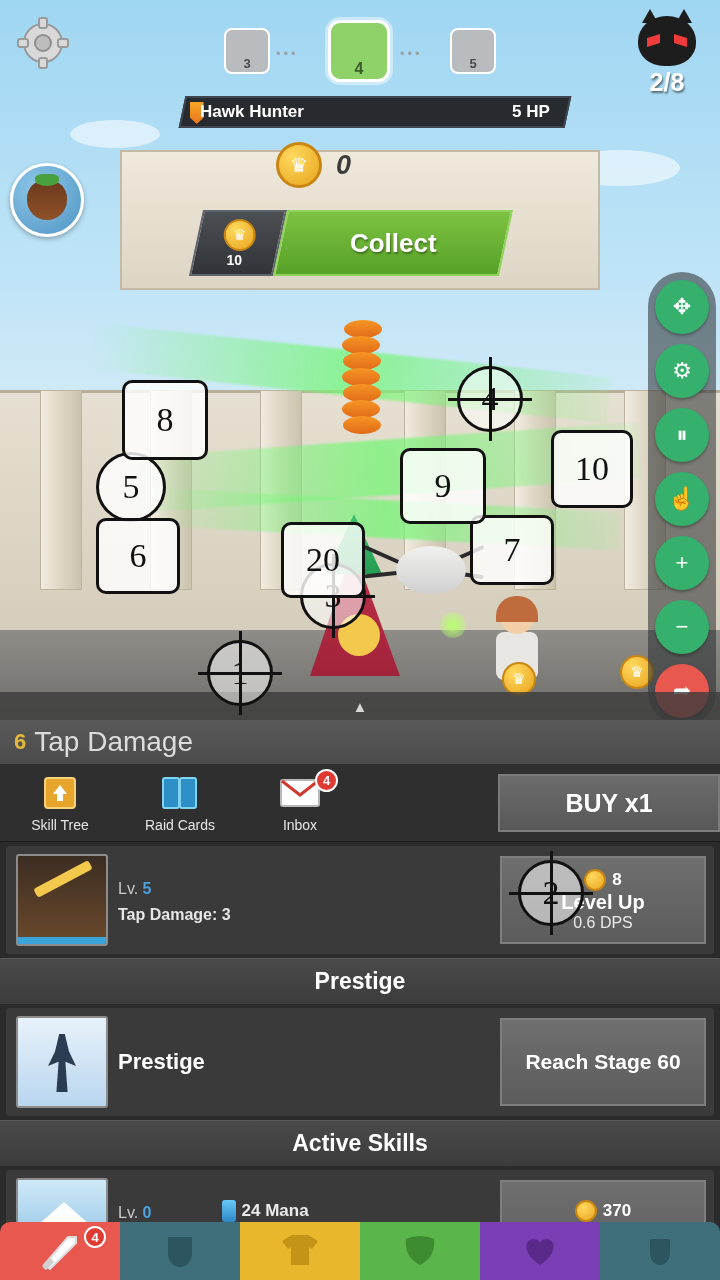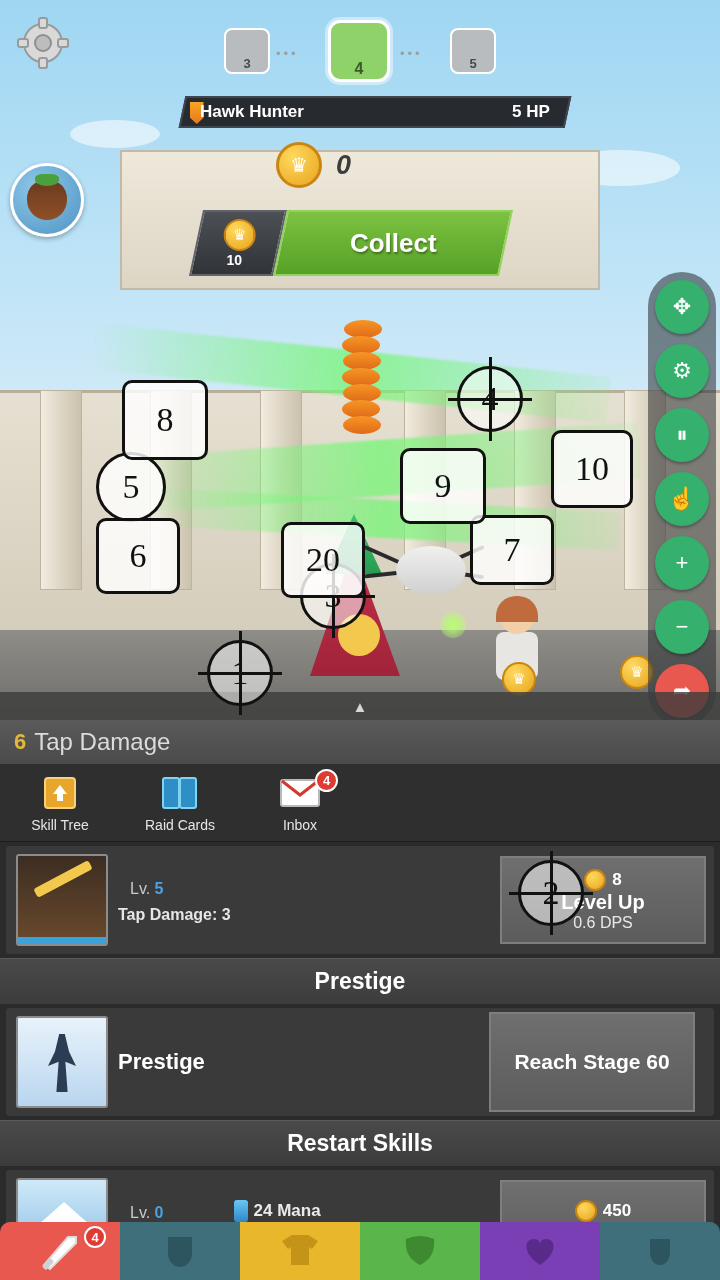--- a/index.html
+++ b/index.html
@@ -217,21 +217,21 @@
     position: absolute; left: 0; top: -28px; width: 720px; height: 28px;
     background: rgba(60,60,60,.8); display: flex; align-items: center; justify-content: center;
   }
   .scroll-handle .chev { color: #d8d8d8; font-size: 15px; }
 
   .tap-damage-bar {
     height: 44px; background: linear-gradient(#5a5a5a,#4b4b4b);
     display: flex; align-items: center; padding-left: 14px; gap: 8px;
   }
   .tap-damage-num { color: #e2b93b; font-size: 22px; font-weight: bold; }
-  .tap-damage-label { color: #dcdcdc; font-size: 24px; }
+  .tap-damage-label { color: #dcdcdc; font-size: 28px; }
 
   .tab-row {
     height: 78px; background: #2f2f2f; display: flex; align-items: center;
     border-bottom: 1px solid #1d1d1d; position: relative;
   }
   .tab {
     width: 120px; display: flex; flex-direction: column; align-items: center; gap: 4px; position: relative;
   }
   .tab-ico { width: 44px; height: 40px; display: flex; align-items: center; justify-content: center; }
   .tab-label { color: #e6e6e6; font-size: 14px; }
@@ -255,21 +255,21 @@
     width: 92px; height: 92px; margin: 0 10px; border: 2px solid #8c8c8c; border-radius: 3px;
     background: linear-gradient(#3c2d22,#6b4a2c); position: relative; overflow: hidden;
   }
   .thumb .sword {
     position: absolute; left: 14px; top: 18px; width: 62px; height: 10px; background: #f2c94c;
     transform: rotate(-28deg); border-radius: 3px;
   }
   .thumb-bar { position: absolute; left: 0; bottom: 0; width: 100%; height: 7px; background: #3aa3d9; }
   .up-info { flex: 1; }
   .up-title { color: #fff; font-size: 22px; font-weight: bold; }
-  .up-lv { color: #c9c9c9; font-size: 16px; margin-top: 3px; margin-left: 12px; }
+  .up-lv { color: #c9c9c9; font-size: 16px; margin-top: 3px; }
   .up-lv b { color: #4aa3e0; }
   .up-stat { color: #e6e6e6; font-size: 16px; font-weight: bold; margin-top: 8px; }
   .lvlup-btn {
     width: 206px; height: 88px; margin-right: 8px; background: linear-gradient(#6f6f6f,#5c5c5c);
     border: 2px solid #7e7e7e; display: flex; flex-direction: column; align-items: center; justify-content: center;
   }
   .lvl-cost { display: flex; align-items: center; gap: 6px; color: #fff; font-size: 17px; font-weight: bold; }
   .lvl-coin {
     width: 22px; height: 22px; border-radius: 50%;
     background: radial-gradient(circle at 35% 30%, #ffd95e, #e8a41d); border: 2px solid #c98512;
@@ -285,21 +285,21 @@
   .prestige-thumb {
     width: 92px; height: 92px; margin: 0 10px; border: 2px solid #8c8c8c; border-radius: 3px;
     background: linear-gradient(#e8f2fb,#b9d6ef); position: relative; overflow: hidden;
   }
   .prestige-fig {
     position: absolute; left: 30px; top: 16px; width: 28px; height: 58px; background: #2a3d52;
     clip-path: polygon(40% 0, 60% 0, 75% 30%, 100% 55%, 62% 48%, 70% 100%, 30% 100%, 38% 48%, 0 55%, 25% 30%);
   }
   .prestige-desc { color: #d2d2d2; font-size: 16px; line-height: 20px; margin-top: 4px; }
   .reach-btn {
-    width: 206px; height: 100px; margin-right: 19px; background: linear-gradient(#6f6f6f,#5c5c5c);
+    width: 206px; height: 88px; margin-right: 8px; background: linear-gradient(#6f6f6f,#5c5c5c);
     border: 2px solid #7e7e7e; display: flex; align-items: center; justify-content: center;
     color: #fff; font-size: 21px; font-weight: bold;
   }
   .skill-thumb {
     width: 92px; height: 92px; margin: 0 10px; border: 2px solid #8c8c8c; border-radius: 3px;
     background: linear-gradient(#cfe9f8,#7fb8e0); position: relative; overflow: hidden;
   }
   .wing { position: absolute; left: 16px; top: 22px; width: 60px; height: 44px; background: #fff;
     clip-path: polygon(50% 0, 100% 60%, 75% 100%, 50% 72%, 25% 100%, 0 60%); }
   .mana { display: flex; align-items: center; gap: 6px; color: #eaeaea; font-size: 17px; font-weight: bold; }
@@ -418,20 +418,27 @@
     <div class="dots" style="left:58px;">•••</div>
     <div class="stage-node current" style="left:110px;">
       <div class="stage-num">4</div>
     </div>
     <div class="dots" style="left:182px;">•••</div>
     <div class="stage-node" style="left:232px;">
       <div class="stage-num">5</div>
     </div>
   </div>
 
+  <div class="boss-icon">
+    <div class="boss-head">
+      <div class="boss-horn" style="left:4px;"></div>
+      <div class="boss-horn" style="right:4px;"></div>
+    </div>
+    <div class="boss-count">2/8</div>
+  </div>
 
   <div class="hp-bar">
     <div class="hp-flag"></div>
     <div class="hp-name">Hawk Hunter</div>
     <div class="hp-value">5 HP</div>
   </div>
 
   <div class="fruit-btn">
     <div class="fruit"></div>
   </div>
@@ -511,20 +518,23 @@
     <div class="tab">
       <div class="tab-ico">
         <svg width="42" height="32" viewBox="0 0 42 32">
           <rect x="2" y="3" width="38" height="26" rx="2" fill="#ffffff" stroke="#b9b9b9" stroke-width="2"></rect>
           <path d="M3 4 L21 18 L39 4" fill="none" stroke="#d03a2f" stroke-width="3"></path>
         </svg>
       </div>
       <div class="badge">4</div>
       <div class="tab-label">Inbox</div>
     </div>
+    <div class="buy-btn">
+      <span>BUY x1</span>
+    </div>
   </div>
 
   <div class="upgrade-row">
     <div class="thumb">
       <div class="sword"></div>
       <div class="thumb-bar"></div>
     </div>
     <div class="up-info">
       <div class="up-lv">
         <span>Lv.</span>
@@ -551,21 +561,21 @@
     </div>
     <div class="up-info">
       <div class="up-title">Prestige</div>
     </div>
     <div class="reach-btn">
       <span>Reach Stage 60</span>
     </div>
   </div>
 
   <div class="section-head">
-    <span>Restart Skills</span>
+    <span>Active Skills</span>
   </div>
   <div class="upgrade-row">
     <div class="skill-thumb">
       <div class="wing"></div>
     </div>
     <div class="up-info">
       <div style="display:flex;align-items:center;gap:70px;">
         <div class="up-lv">
           <span>Lv.</span>
           <b>0</b>
@@ -573,21 +583,21 @@
         <div class="mana">
           <span class="mana-ico"></span>
           <span>24 Mana</span>
         </div>
       </div>
       <div class="up-stat">Deal 100x Tap Damage</div>
     </div>
     <div class="unlock-btn">
       <div class="lvl-cost">
         <span class="lvl-coin"></span>
-        <span>450</span>
+        <span>370</span>
       </div>
       <div class="lvl-main" style="font-size:19px;">Unlock at Lv. 100</div>
     </div>
   </div>
 </div>
 
 <div id="bottom-nav">
   <div class="nav-item" style="background:#e8584f;border-top-left-radius:10px;">
     <svg width="44" height="40" viewBox="0 0 44 40">
       <path d="M6 34 L30 6 L38 6 L38 12 L12 38 Z" fill="#ffffff" stroke="#dcdcdc" stroke-width="2"></path>

